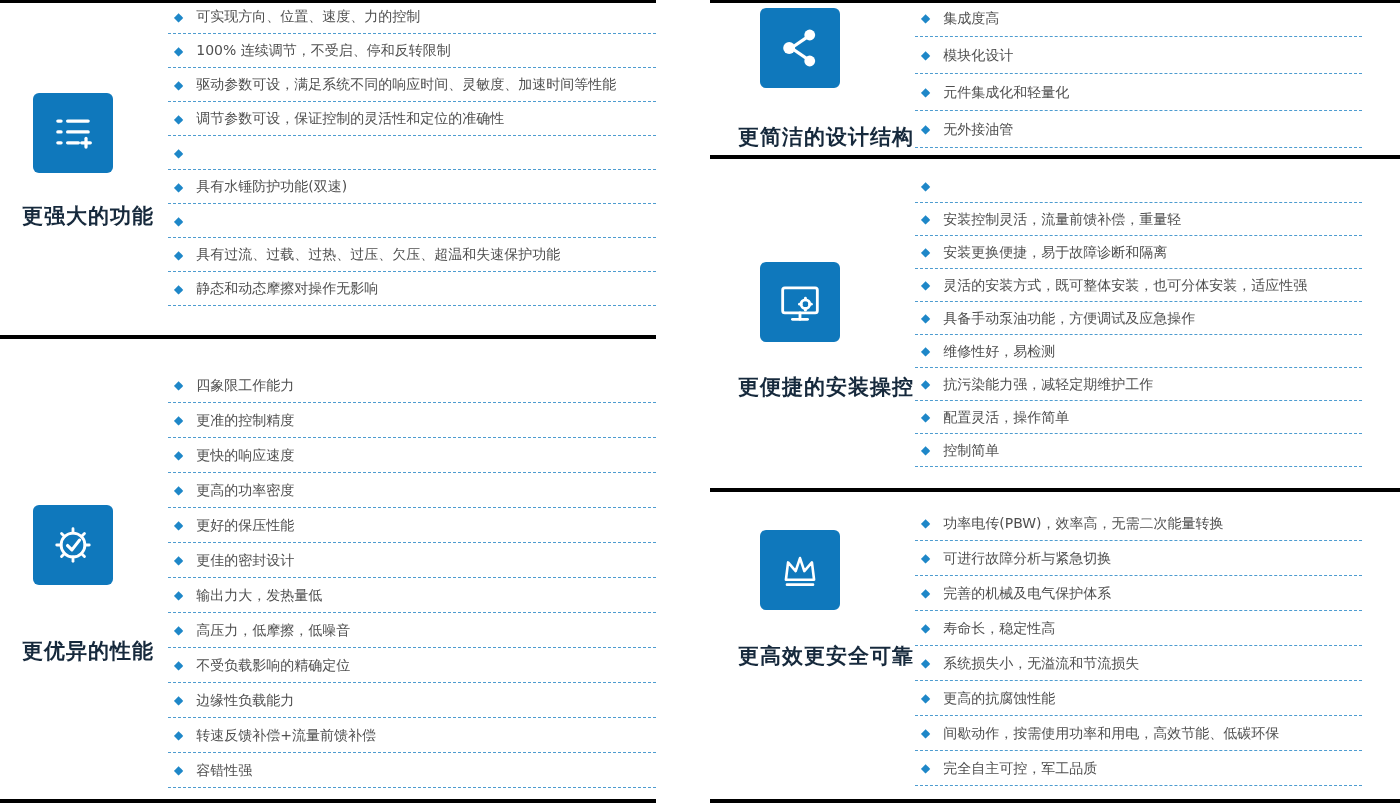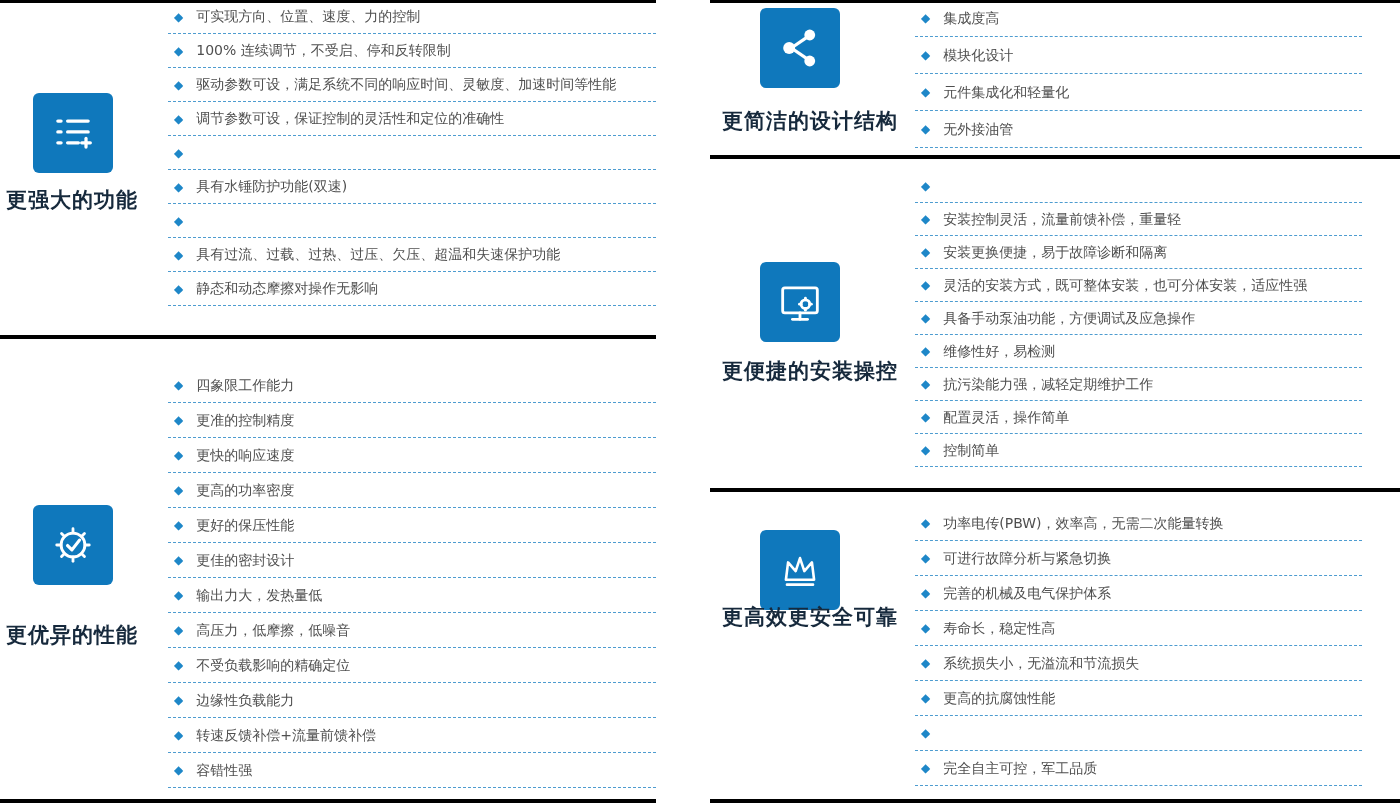--- a/index.html
+++ b/index.html
@@ -22,21 +22,21 @@
   .bar-top{top:0;height:3px;}
   .bar-bottom{top:799px;}
   .col-left .bar-mid{top:335px;}
   .col-right .bar-1{top:155px;}
   .col-right .bar-2{top:488px;}
 
   .icon-box{position:absolute;width:80px;height:80px;background:var(--panel-blue);
     border-radius:6px;display:flex;align-items:center;justify-content:center;}
   .icon-box svg{width:52px;height:52px;display:block;}
 
-  .sec-title{position:absolute;margin:0;font-size:21px;font-weight:700;
+  .sec-title{position:absolute;margin:16px;font-size:21px;font-weight:700;
     color:var(--title-dark);letter-spacing:1px;white-space:nowrap;}
 
   .items{position:absolute;list-style:none;margin:0;padding:0;}
   .item{display:flex;align-items:center;border-bottom:1px dashed var(--dash-blue);}
   .dia{color:var(--diamond-blue);font-size:12px;margin:0 13px 0 6px;flex:0 0 auto;line-height:1;}
   .txt{font-size:14px;color:var(--item-text);white-space:nowrap;overflow:hidden;line-height:17px;}
 
   
   .s1-icon{left:33px;top:93px;}
   .s1-title{left:6px;top:186px;}
@@ -56,21 +56,21 @@
   .s3-items .item{height:37px;}
 
   
   .s4-icon{left:50px;top:262px;}
   .s4-title{left:12px;top:357px;}
   .s4-items{left:205px;top:170px;width:447px;}
   .s4-items .item{height:33px;}
 
   
   .s5-icon{left:50px;top:530px;}
-  .s5-title{left:12px;top:603px;}
+  .s5-title{left:12px;top:626px;}
   .s5-items{left:205px;top:506px;width:447px;}
   .s5-items .item{height:35px;}
 </style>
 </head>
 <body>
 
 <div class="page">
 
   <div class="col col-left">
     <div class="bar bar-top"></div>
@@ -307,20 +307,21 @@
         <li class="item">
           <span class="dia">◆</span>
           <span class="txt">系统损失小，无溢流和节流损失</span>
         </li>
         <li class="item">
           <span class="dia">◆</span>
           <span class="txt">更高的抗腐蚀性能</span>
         </li>
         <li class="item">
           <span class="dia">◆</span>
+          <span class="txt">间歇动作，按需使用功率和用电，高效节能、低碳环保</span>
         </li>
         <li class="item">
           <span class="dia">◆</span>
           <span class="txt">完全自主可控，军工品质</span>
         </li>
       </ul>
   </div>
 
 </div>
 

